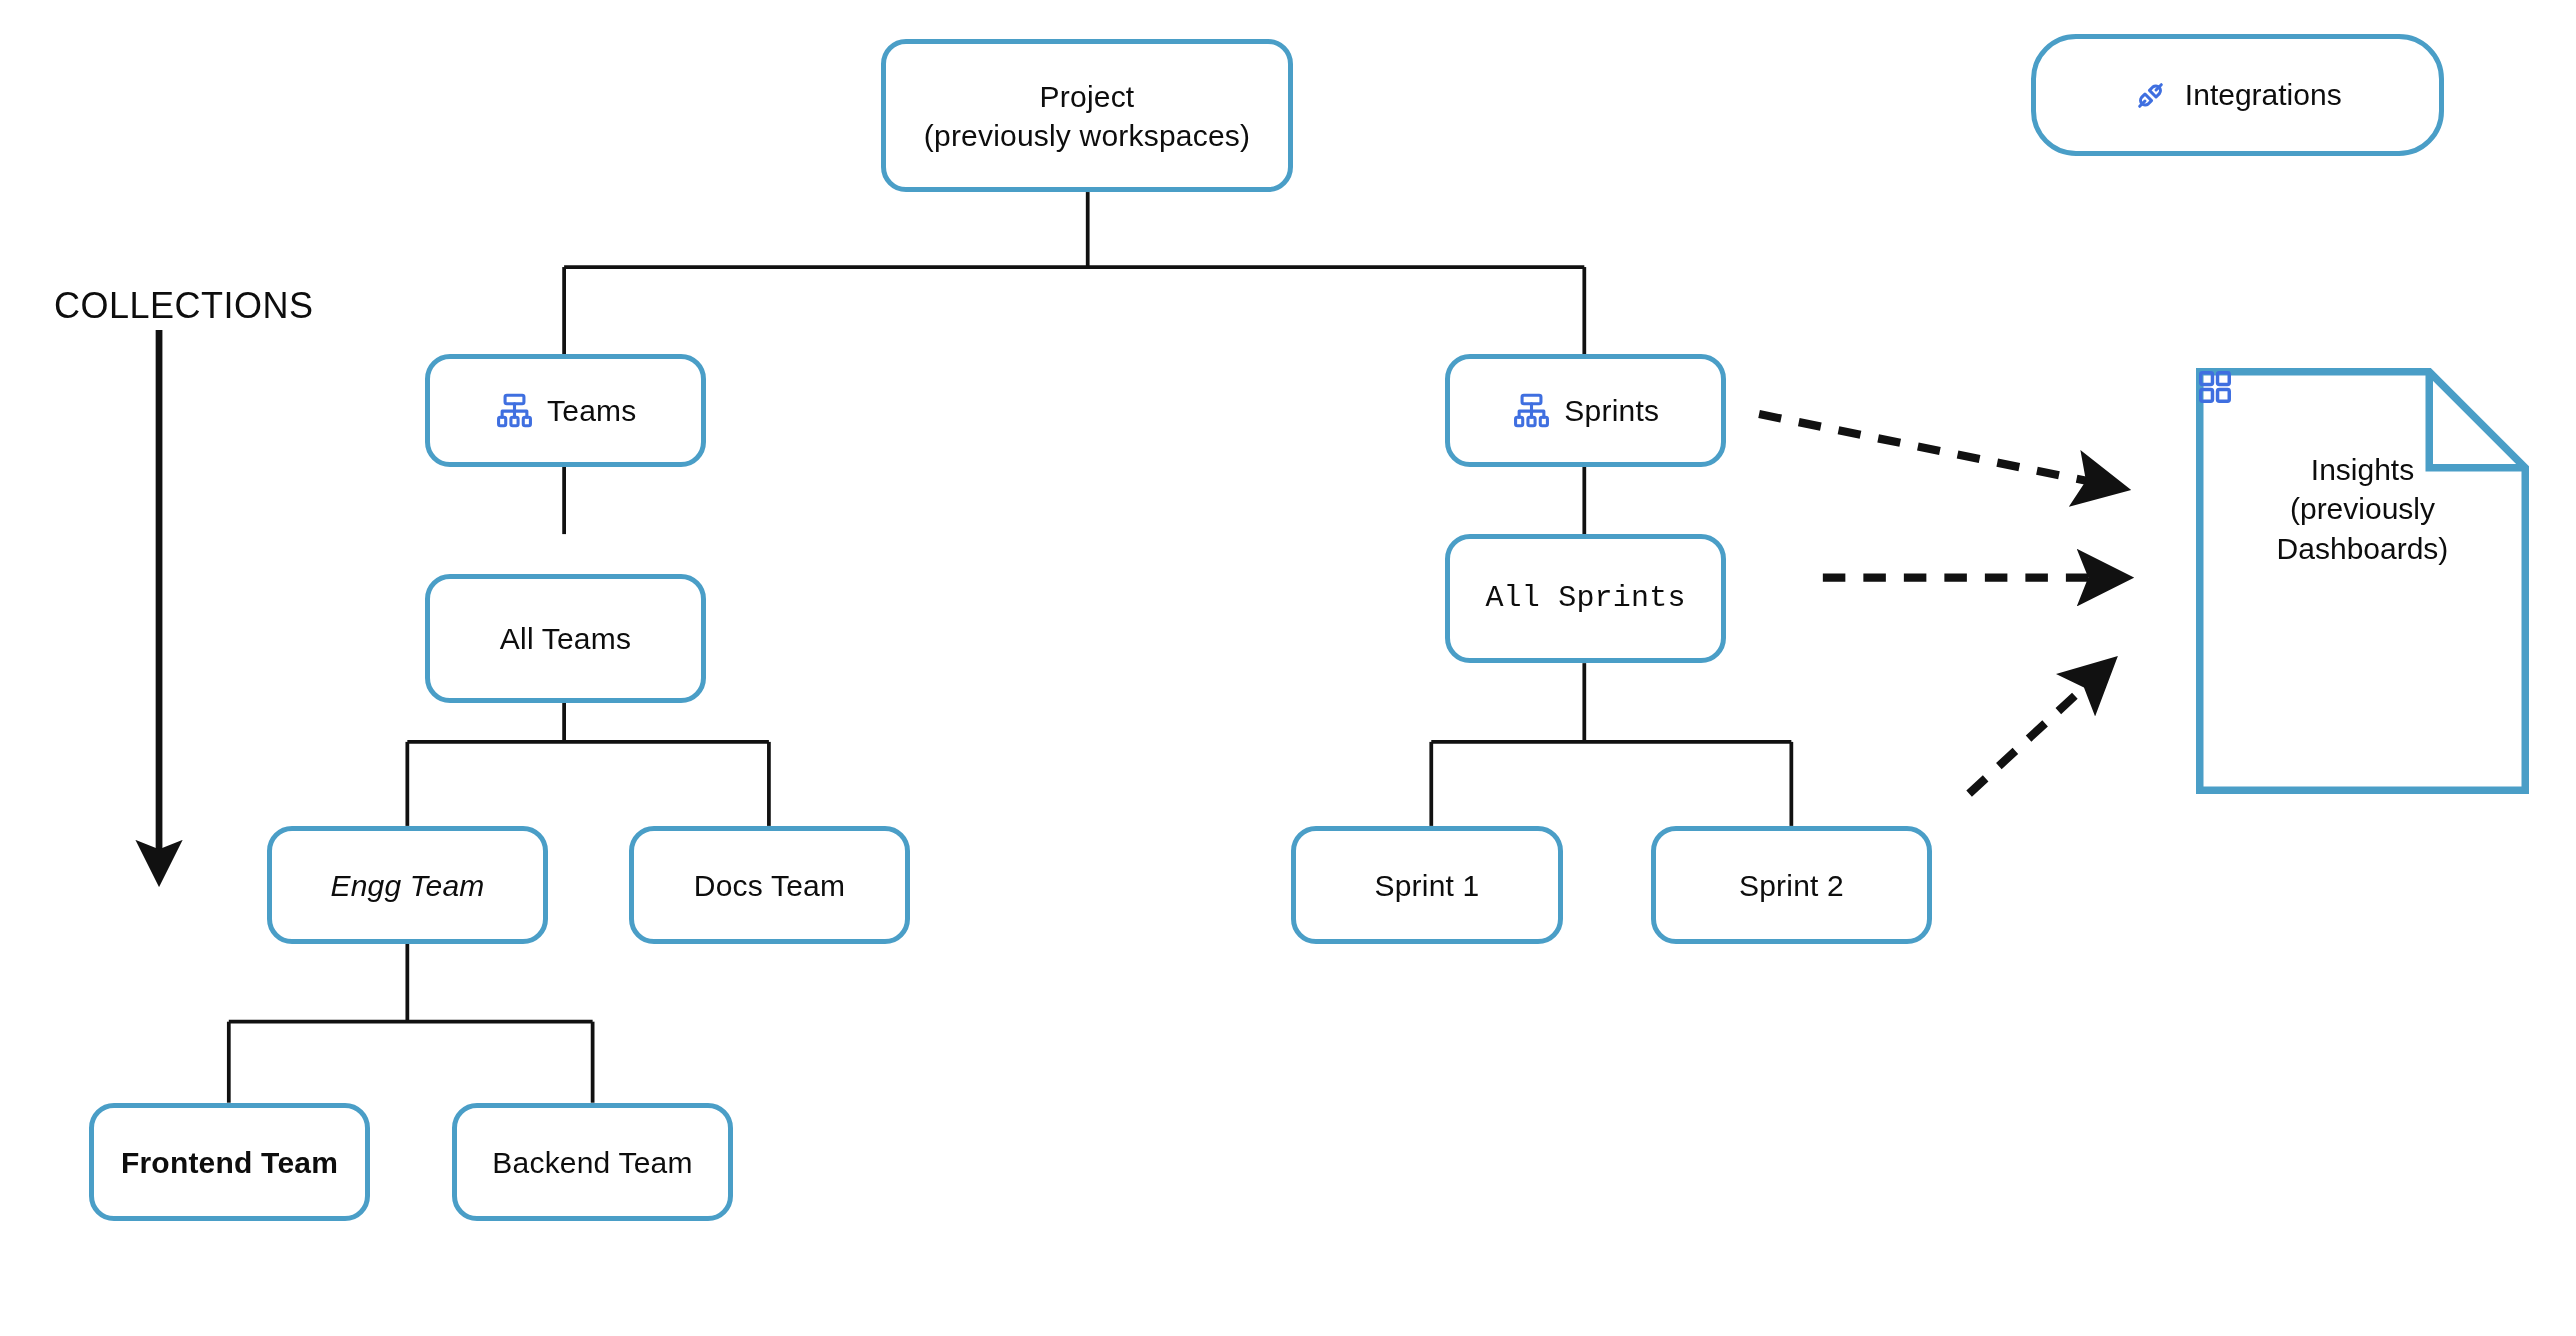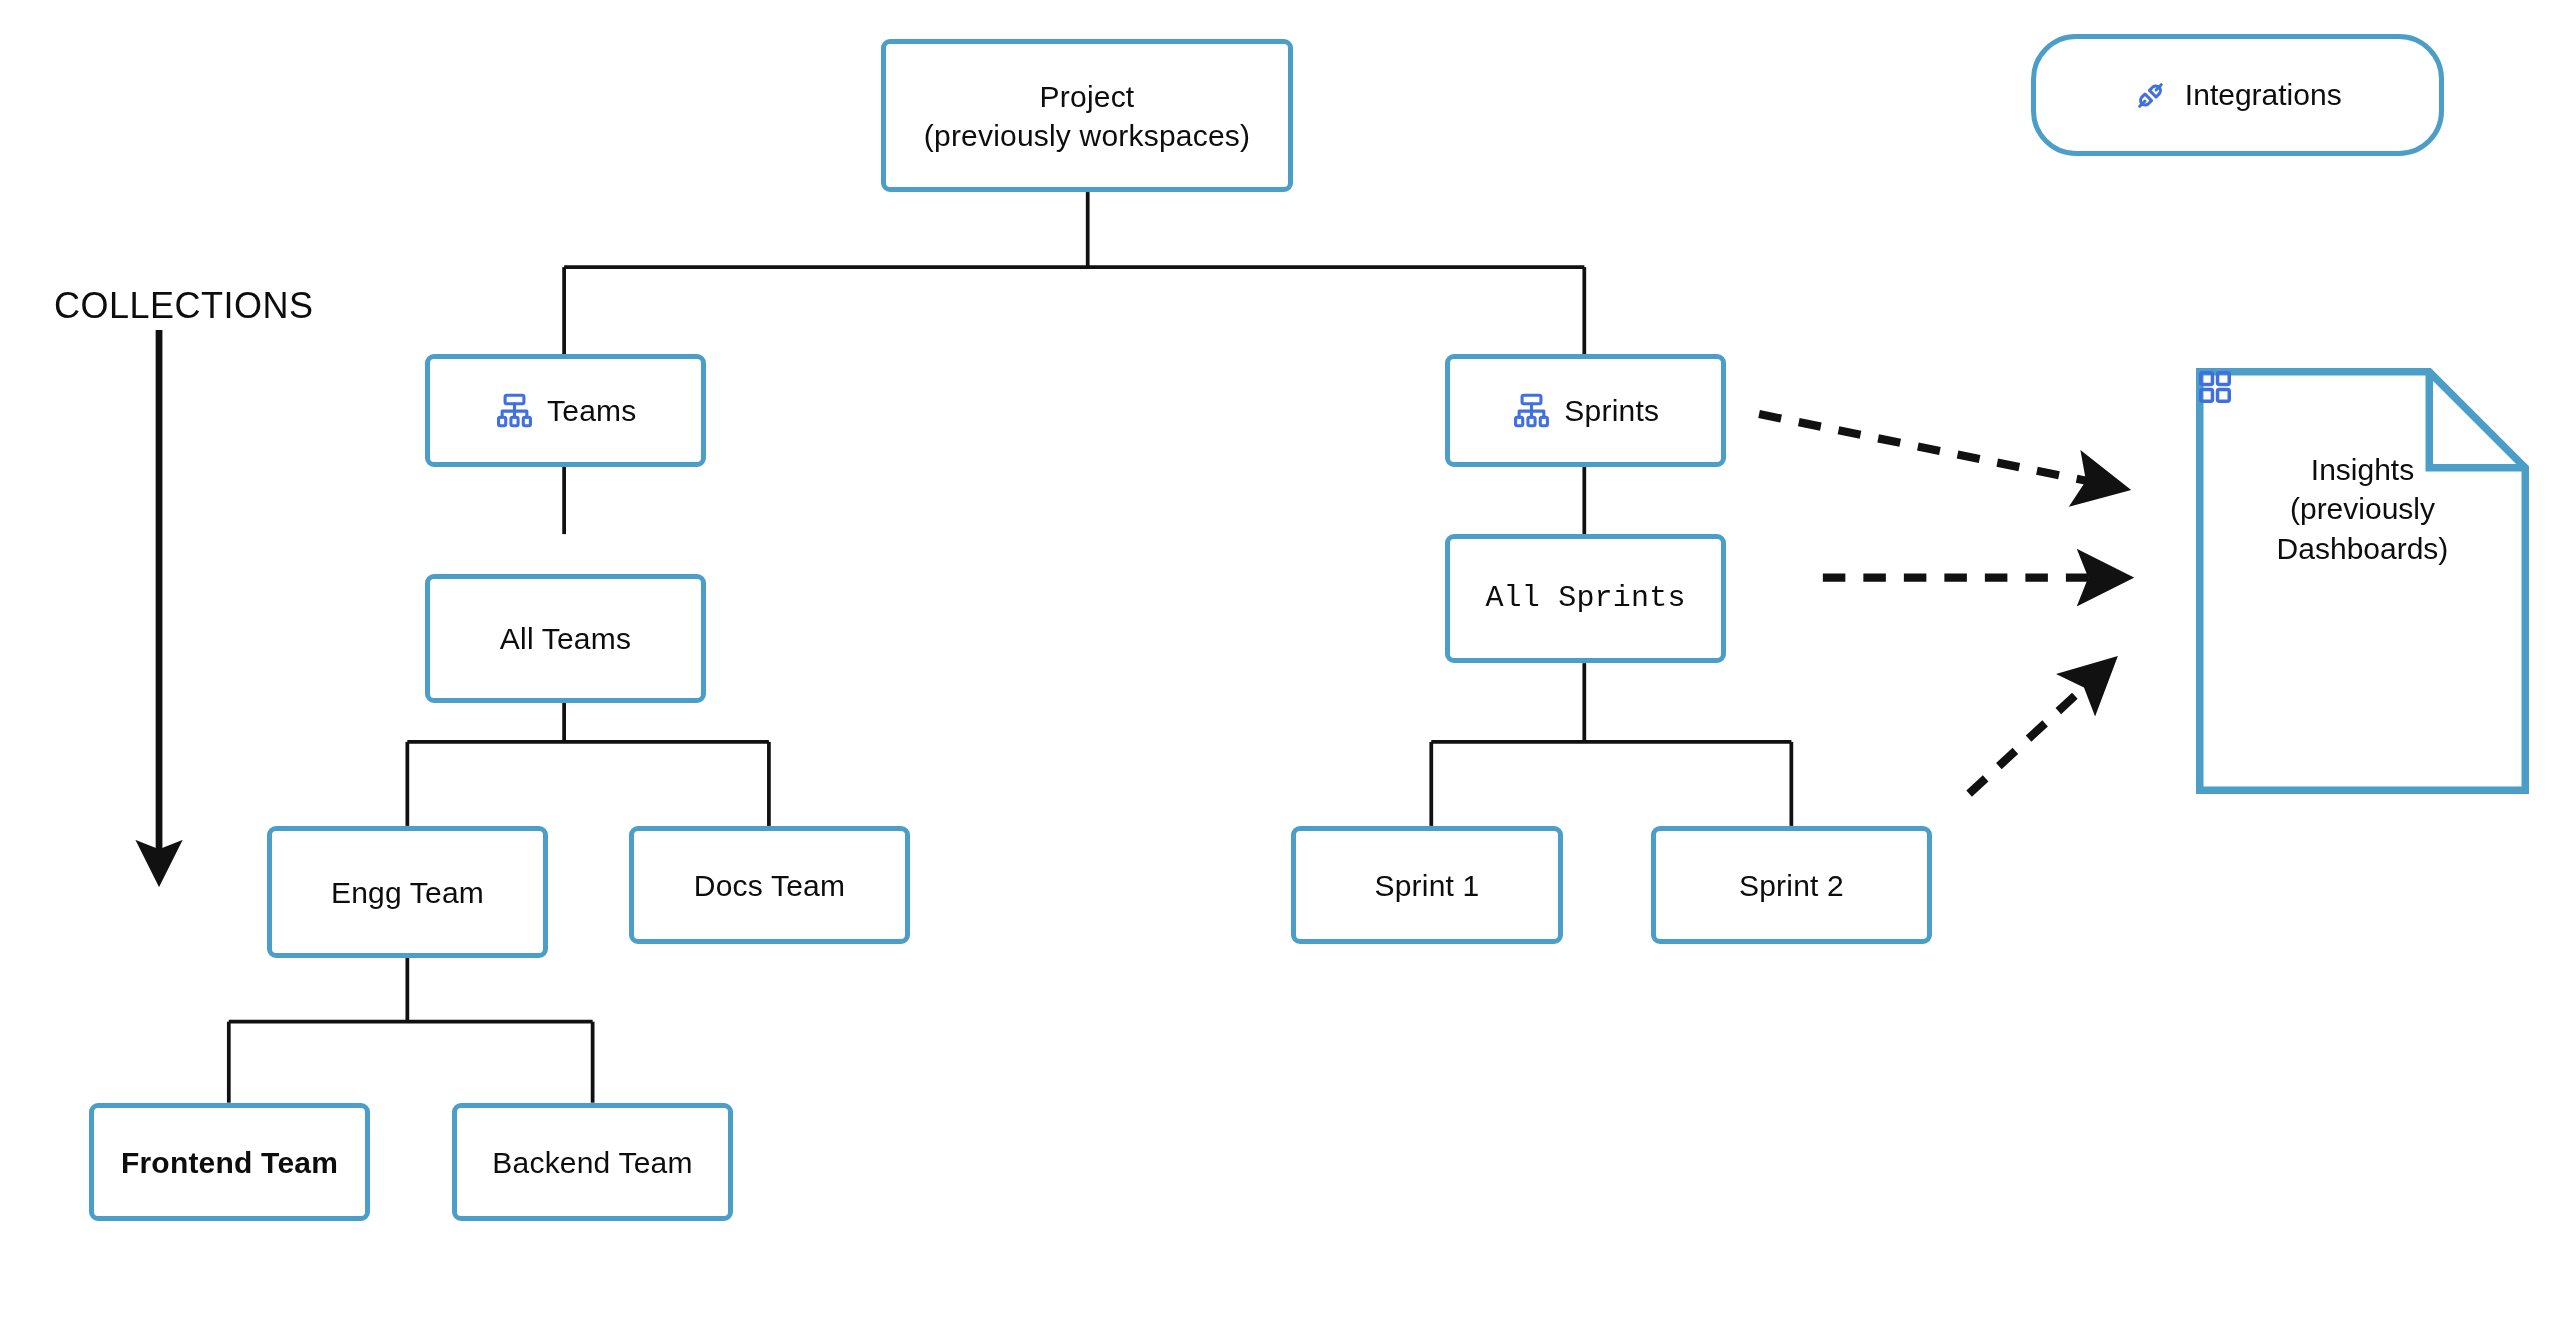--- a/index.html
+++ b/index.html
@@ -26,21 +26,21 @@
     width: 2576px;
     height: 1336px;
     pointer-events: none;
   }
 
   
   .node {
     position: absolute;
     box-sizing: border-box;
     border: 5.3px solid #4a9ec7;
-    border-radius: 9px;
+    border-radius: 25px;
     background: #ffffff;
     display: flex;
     align-items: center;
     justify-content: center;
     text-align: center;
     color: #0d0d0d;
     font-size: 30px;
     line-height: 1.30;
     letter-spacing: 0.2px;
     z-index: 3;
@@ -212,21 +212,21 @@
   </div>
 
   <div class="node" style="left:425px; top:534px; width:281px; height:129px;margin-top:40px;">
     <span class="node-label">All Teams</span>
   </div>
 
   <div class="node" style="left:1445px; top:534px; width:281px; height:129px;font-family:Liberation Mono, monospace;">
     <span class="node-label">All Sprints</span>
   </div>
 
-  <div class="node" style="left:267px; top:826px; width:281px; height:132px;">
+  <div class="node" style="left:267px; top:826px; width:281px; height:118px;font-style:italic;">
     <span class="node-label">Engg Team</span>
   </div>
 
   <div class="node" style="left:629px; top:826px; width:281px; height:118px;">
     <span class="node-label">Docs Team</span>
   </div>
 
   <div class="node" style="left:89px; top:1103px; width:281px; height:118px;font-weight:bold;">
     <span class="node-label">Frontend Team</span>
   </div>

